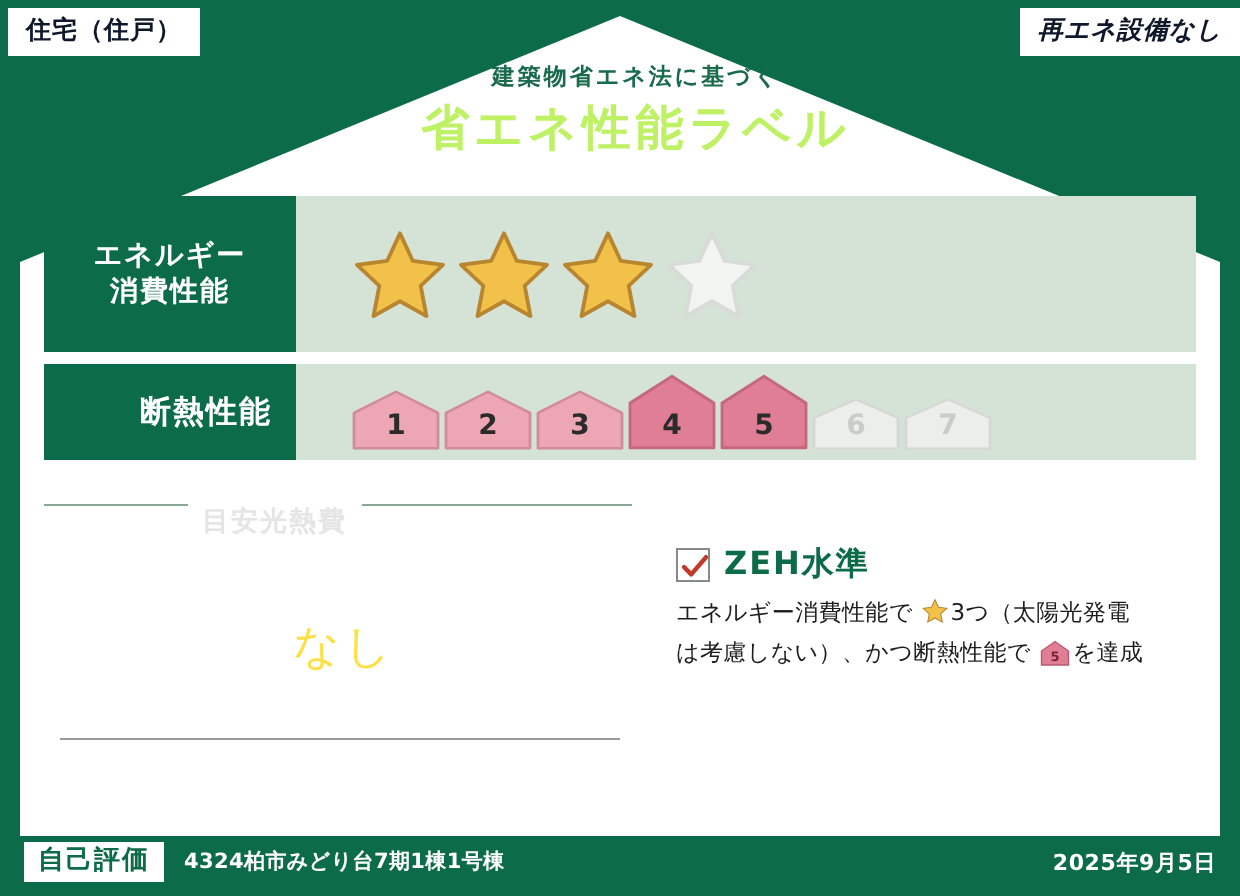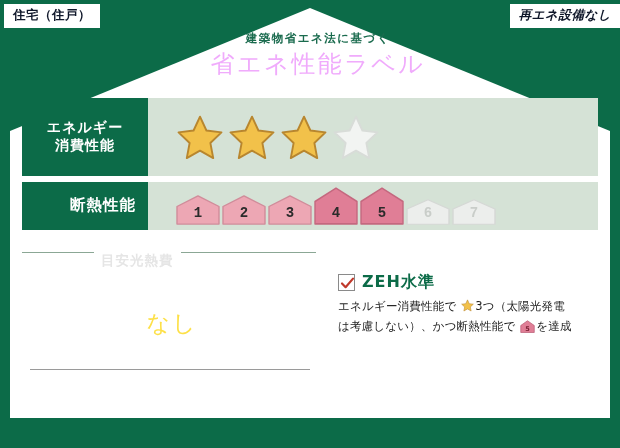--- a/index.html
+++ b/index.html
@@ -46,29 +46,29 @@
   
   #title-block {
     position:absolute; top:32px; left:16px; right:0;
     text-align:center; z-index:30;
   }
   #title-sub {
     color:#1a6b4e; font-size:11.5px; font-weight:bold;
     letter-spacing:1.5px; line-height:1.2;
   }
   #title-main {
-    color:#f0abfc; font-size:24px; font-weight:normal;
+    color:#bef264; font-size:24px; font-weight:bold;
     letter-spacing:2.5px; line-height:1.25; margin-top:3px;
   }
 
   
   #perf-area {
     position:absolute; left:22px; right:22px; top:98px; z-index:30;
   }
-  .perf-row { display:flex; align-items:stretch; margin-bottom:6px;font-family:Liberation Mono, monospace; }
+  .perf-row { display:flex; align-items:stretch; margin-bottom:6px; }
   .perf-label {
     width:126px; flex:0 0 126px;
     background:#0c6b48; color:#ffffff;
     display:flex; flex-direction:column;
     align-items:center; justify-content:center;
     font-weight:bold; letter-spacing:1px; line-height:1.3;
     border:1px solid #0c6b48;
   }
   .perf-label.two-line { font-size:14px; }
   .perf-label.one-line { font-size:15.5px; }
@@ -309,14 +309,19 @@
               <path d="M1.5 25 L1.5 11 L15 1.5 L28.5 11 L28.5 25 Z" fill="#e07e96" stroke="#b85a72" stroke-width="1.4"></path>
               <text x="15" y="21" font-size="13" font-weight="bold" fill="#7a1f33" text-anchor="middle" font-family="DejaVu Sans, sans-serif">5</text>
             </svg>
           </span><span>を達成</span>
         </div>
       </div>
     </div>
 
   </div>
 
+  <div id="footer">
+    <span id="self-eval-badge">自己評価</span>
+    <span id="building-name">4324柏市みどり台7期1棟1号棟</span>
+    <span id="issue-date">2025年9月5日</span>
+  </div>
 
 </div>
 
 </body></html>

